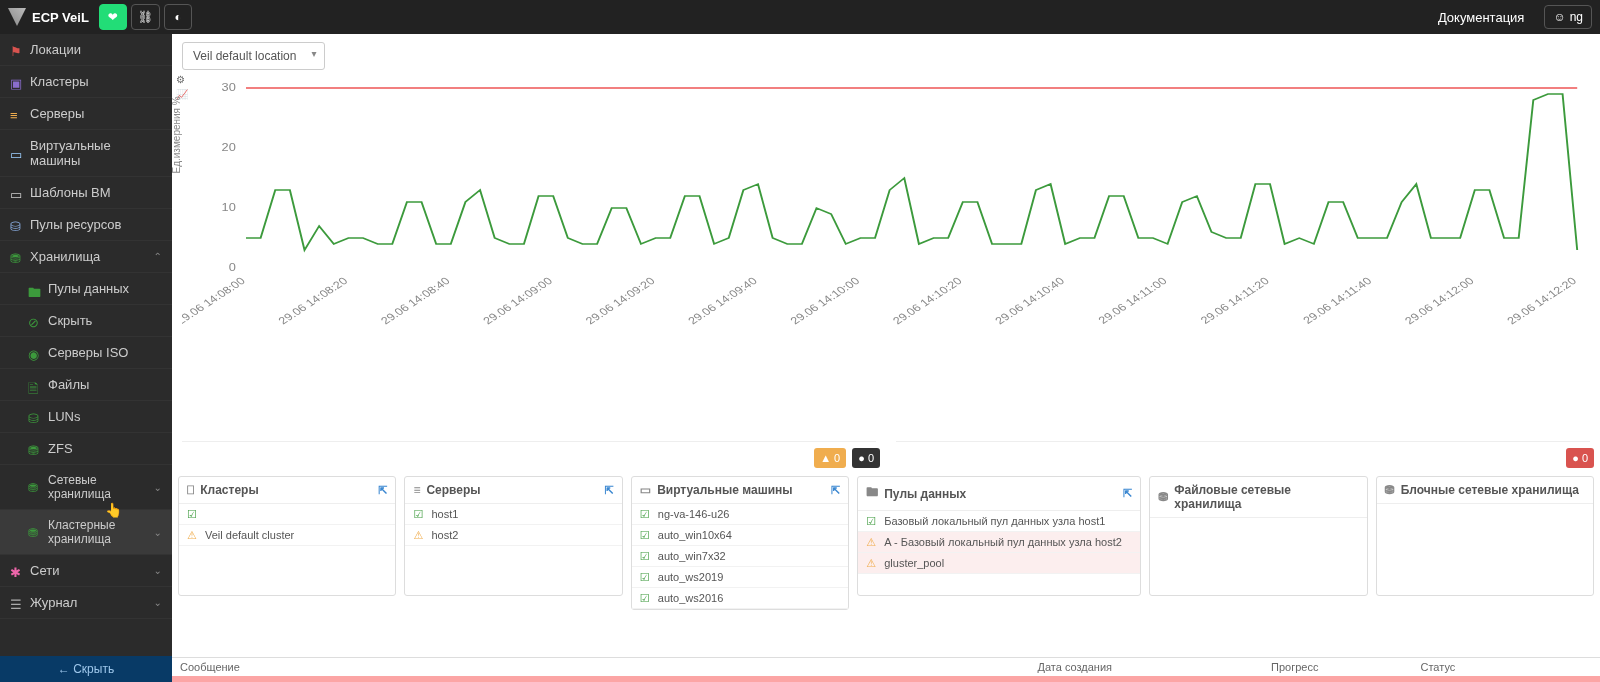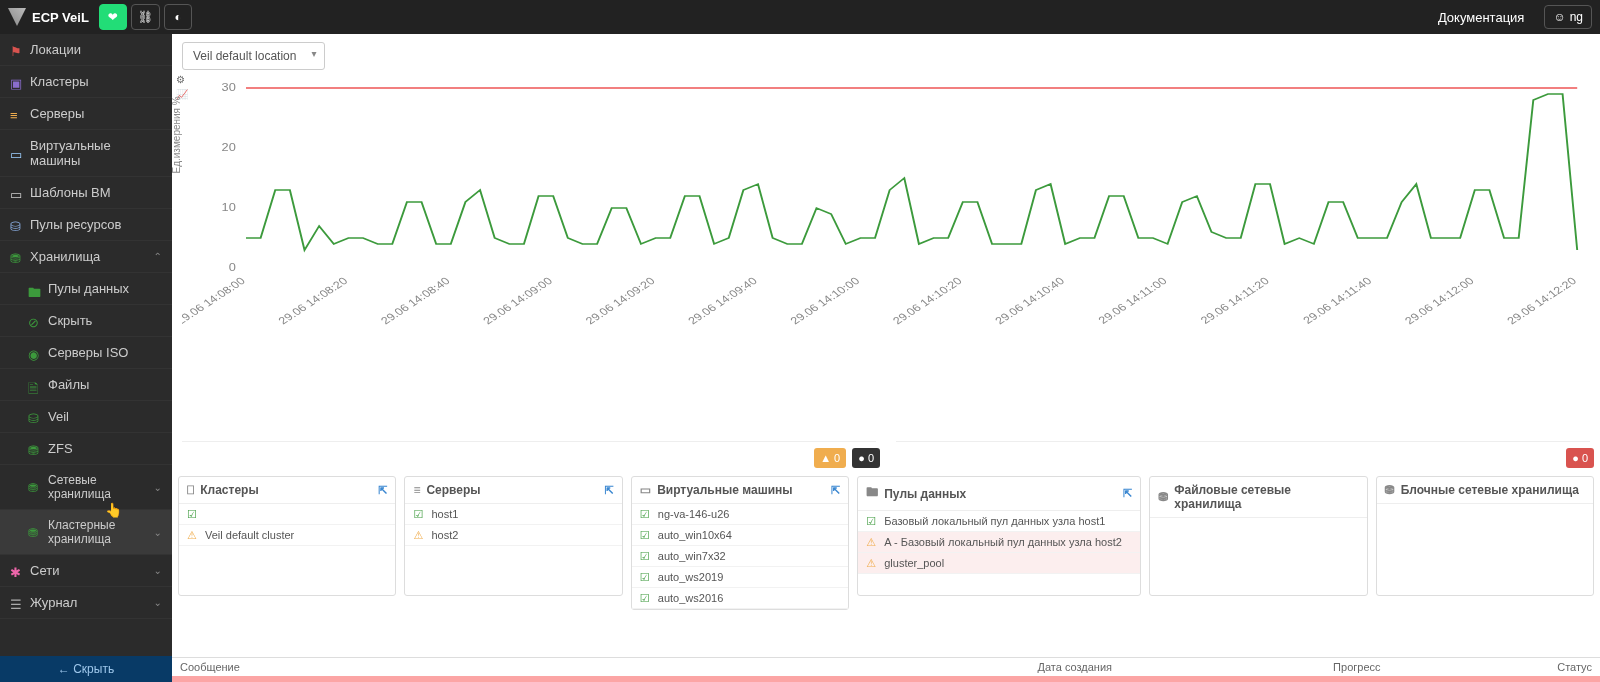--- a/index.html
+++ b/index.html
@@ -46,21 +46,21 @@
 .cardbody{flex:1;overflow-y:auto}
 .row{display:flex;align-items:center;gap:6px;padding:4px 8px;font-size:11px;color:#555;border-bottom:1px solid #f2f2f2}
 .row .st{width:12px;height:12px;flex-shrink:0}
 .row.danger{background:#fceeee}
 .st.ok{color:#3c9a3c}
 .st.warn{color:#f0ad4e}
 .tasks{border-top:1px solid #ddd;font-size:12px;color:#555}
 .taskhead{padding:4px 8px;font-size:13px;border-bottom:1px solid #eee;display:flex;align-items:center}
 .taskcols,.taskrow{display:flex;padding:3px 8px;font-size:11px;align-items:center}
 .taskcols{border-bottom:6px solid #fca5a5;color:#666}
-.tc1{flex:5}.tc2{flex:1}.tc3{flex:1;text-align:right;padding-right:40px}.tc4{flex:1;text-align:right}
+.tc1{flex:5}.tc2{flex:1}.tc3{flex:1;text-align:center;padding-right:40px}.tc4{flex:1;text-align:left}
 .closex{margin-left:auto;cursor:pointer;width:14px;height:14px;background:#333;color:#fff;border-radius:50%;font-size:9px;display:flex;align-items:center;justify-content:center}
 .ylabel{position:absolute;left:-6px;top:50%;transform:rotate(-90deg) translateX(40px);transform-origin:left;font-size:10px;color:#888;white-space:nowrap}
 svg text{font-size:10px;fill:#888}
 .cursor-hand{position:absolute;left:105px;top:502px;font-size:14px;pointer-events:none}
 .emptyzone{height:100px;margin:4px 10px;border-bottom:1px solid #eee}
 .emptyzone2{flex:1}
 </style>
 </head>
 <body>
 
@@ -121,21 +121,21 @@
       <div class="navitem sub">
           <span class="navicon" style="color:#3c9a3c">◉</span>
           <span>Серверы ISO</span>
         </div>
       <div class="navitem sub">
           <span class="navicon" style="color:#3c9a3c">🗎</span>
           <span>Файлы</span>
         </div>
       <div class="navitem sub">
           <span class="navicon" style="color:#3c9a3c">⛁</span>
-          <span>Veil</span>
+          <span>LUNs</span>
         </div>
       <div class="navitem sub">
           <span class="navicon" style="color:#3c9a3c">⛃</span>
           <span>ZFS</span>
         </div>
       <div class="navitem sub2">
           <span class="navicon" style="color:#3c9a3c">⛃</span>
           <span>Сетевые хранилища</span>
           <span class="chev">⌄</span>
         </div>

